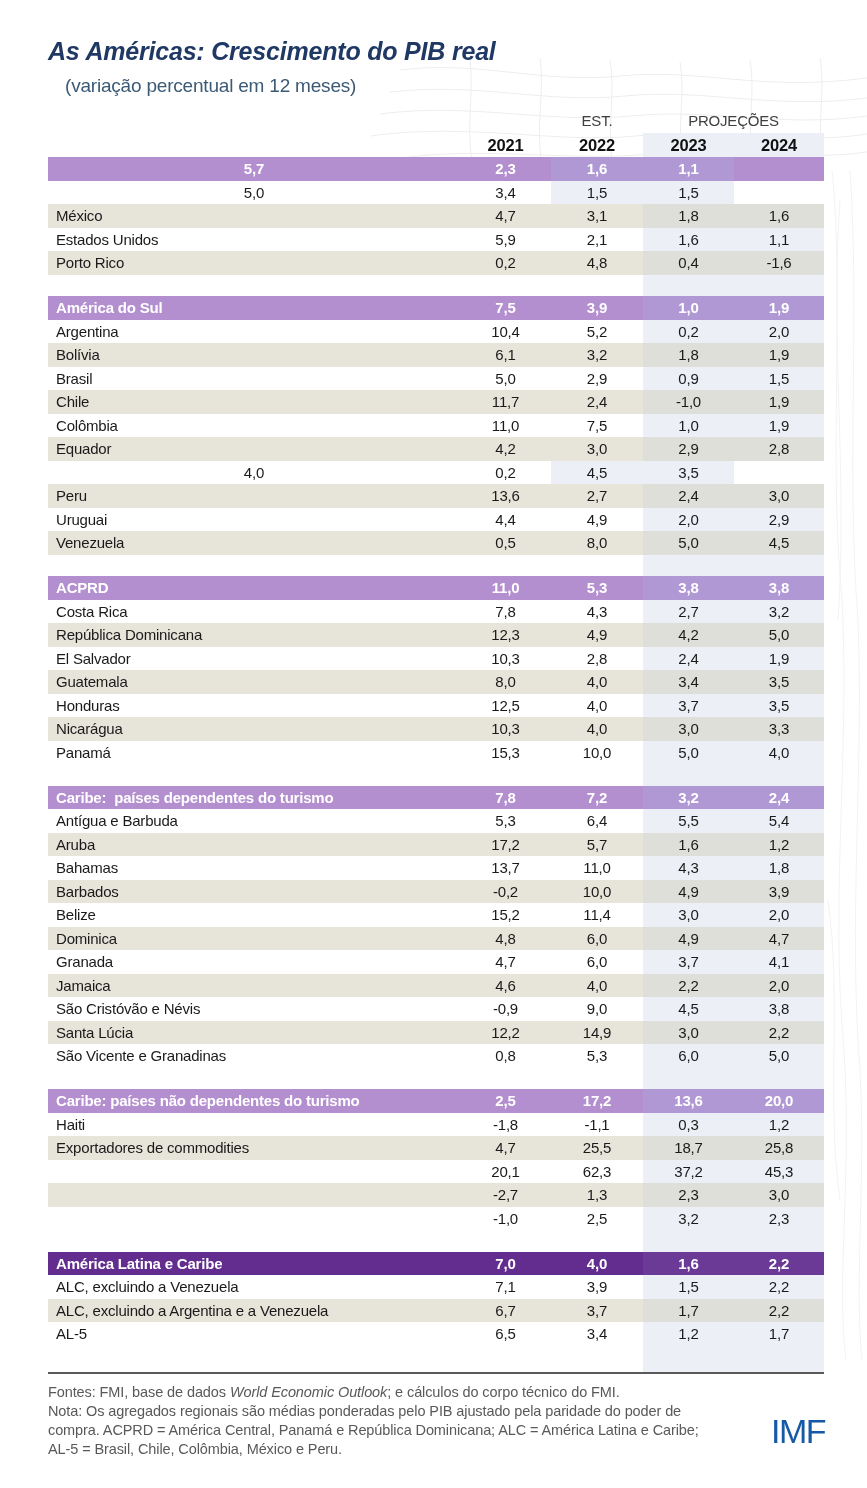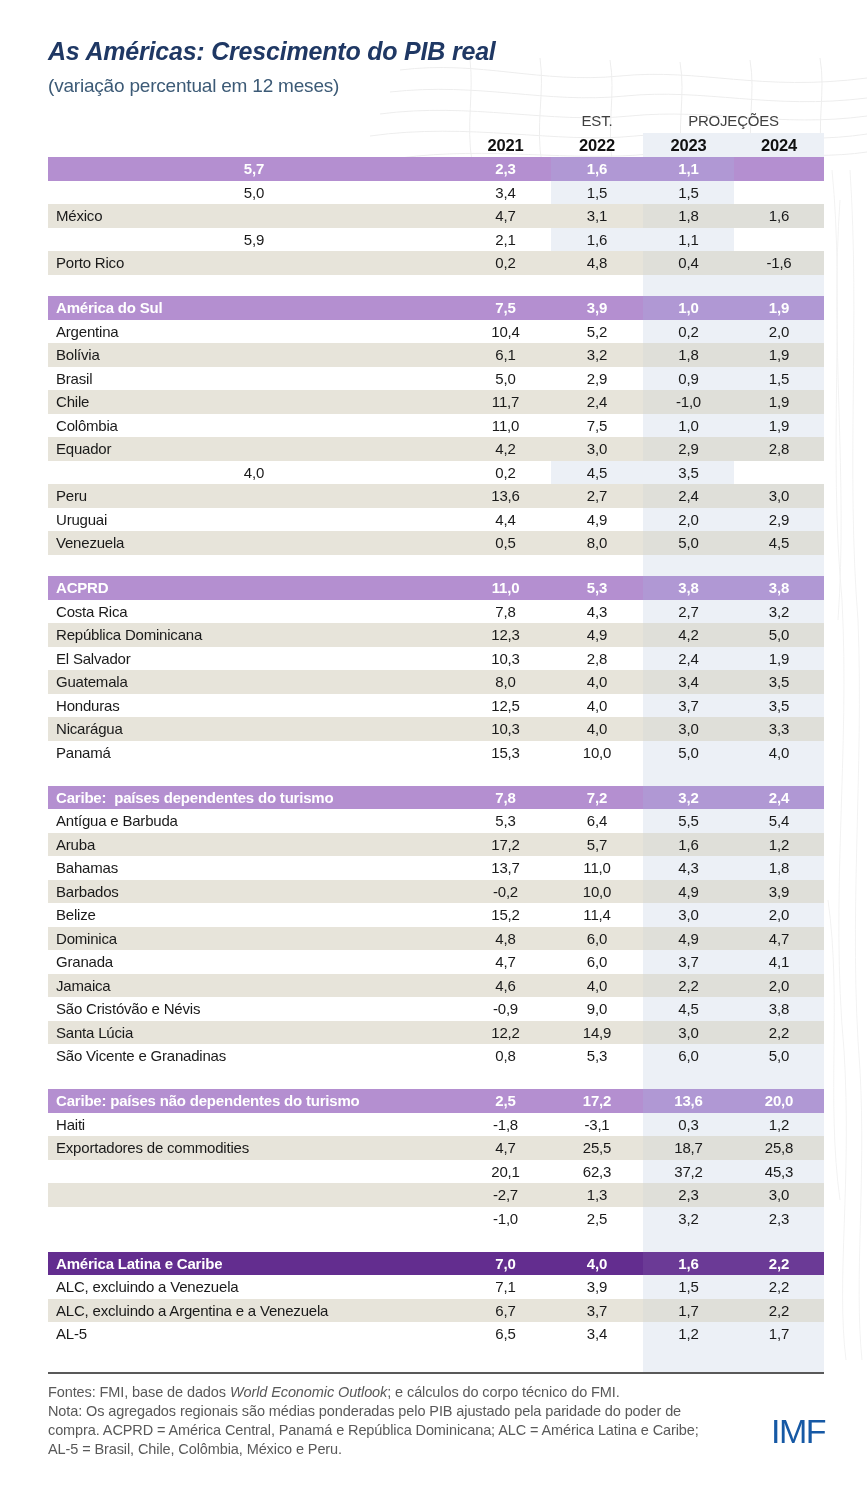--- a/index.html
+++ b/index.html
@@ -4,21 +4,21 @@
 <style>
   html,body{margin:0;padding:0;background:#ffffff;}
   .page{
     position:relative;width:867px;height:1488px;background:#ffffff;
     font-family:"Liberation Sans",sans-serif;overflow:hidden;
   }
   .watermark{position:absolute;left:0;top:0;pointer-events:none;}
   .content{position:absolute;left:48px;top:36px;width:776px;z-index:1;}
   .title{margin:0;font-size:25px;line-height:30px;font-weight:bold;
     color:var(--title-navy,#1f3864);letter-spacing:-0.2px;font-style:italic;}
-  .subtitle{margin:8px 0 0 0;font-size:19px;line-height:24px;
+  .subtitle{margin:8px 0 0 17px;font-size:19px;line-height:24px;
     color:var(--subtitle-blue,#3c5a76);letter-spacing:-0.2px;}
   .table{margin-top:10px;}
   .row{display:grid;grid-template-columns:412px 91px 92px 91px 90px;
     height:23.5px;line-height:23.5px;font-size:15px;color:#1a1a1a;letter-spacing:-0.2px;}
   .hdrA{grid-template-columns:412px 91px 92px 181px;height:25px;line-height:25px;
     color:#3f3f3f;font-size:15px;}
   .hdrB{height:24px;line-height:24px;}
   .hdrB .v{font-weight:bold;font-size:16.5px;color:#111111;}
   .c{overflow:hidden;}
   .label{padding-left:8px;white-space:pre;}
@@ -106,20 +106,21 @@
             <div class="c v p">1,5</div>
           </div>
           <div class="row r-beige">
             <div class="c label">México</div>
             <div class="c v">4,7</div>
             <div class="c v">3,1</div>
             <div class="c v p">1,8</div>
             <div class="c v p">1,6</div>
           </div>
           <div class="row r-white">
+            <div class="c label">Estados Unidos</div>
             <div class="c v">5,9</div>
             <div class="c v">2,1</div>
             <div class="c v p">1,6</div>
             <div class="c v p">1,1</div>
           </div>
           <div class="row r-beige">
             <div class="c label">Porto Rico</div>
             <div class="c v">0,2</div>
             <div class="c v">4,8</div>
             <div class="c v p">0,4</div>
@@ -364,21 +365,21 @@
           <div class="row r-head-light">
             <div class="c label">Caribe: países não dependentes do turismo</div>
             <div class="c v">2,5</div>
             <div class="c v">17,2</div>
             <div class="c v p">13,6</div>
             <div class="c v p">20,0</div>
           </div>
           <div class="row r-white">
             <div class="c label">Haiti</div>
             <div class="c v">-1,8</div>
-            <div class="c v">-3,1</div>
+            <div class="c v">-1,1</div>
             <div class="c v p">0,3</div>
             <div class="c v p">1,2</div>
           </div>
           <div class="row r-beige">
             <div class="c label">Exportadores de commodities</div>
             <div class="c v">4,7</div>
             <div class="c v">25,5</div>
             <div class="c v p">18,7</div>
             <div class="c v p">25,8</div>
           </div>

